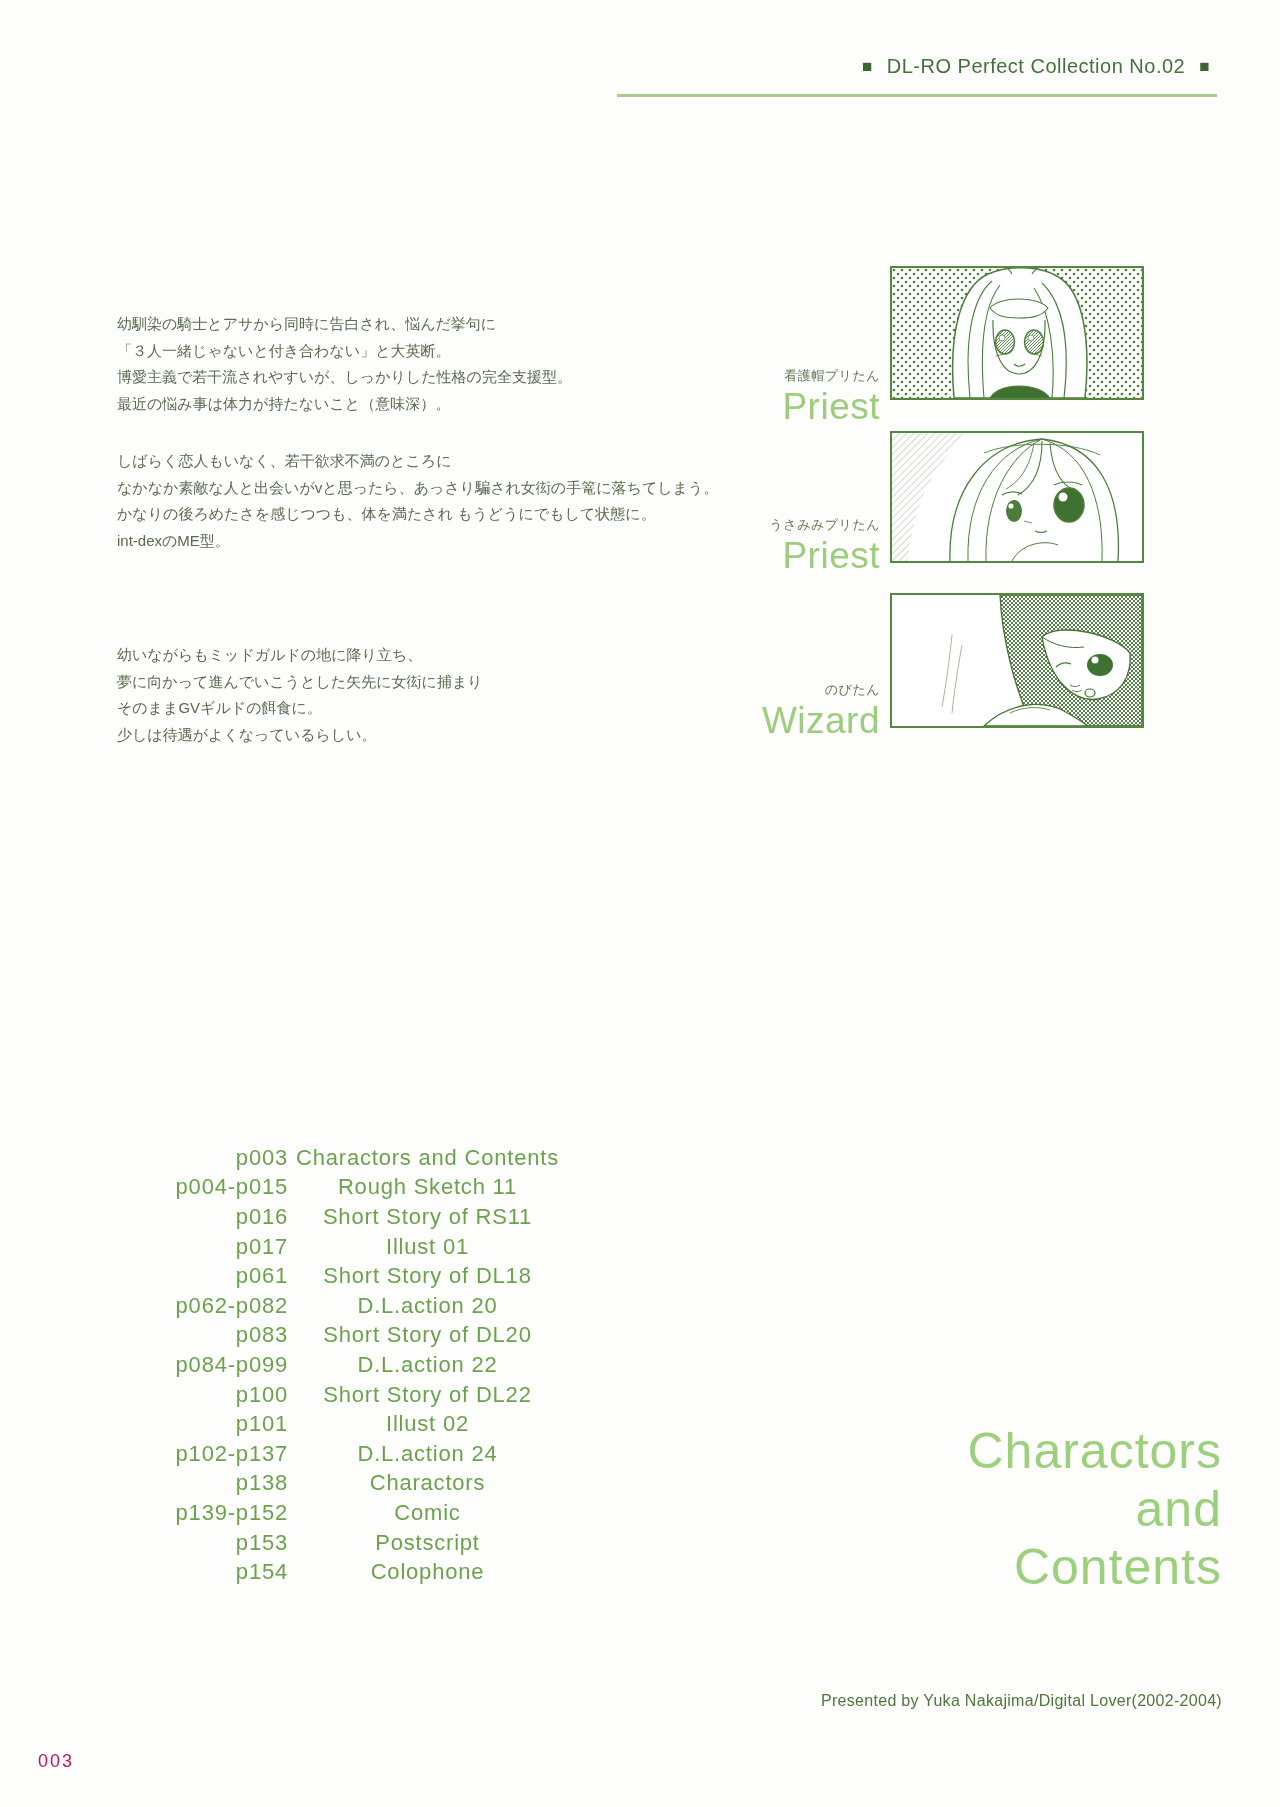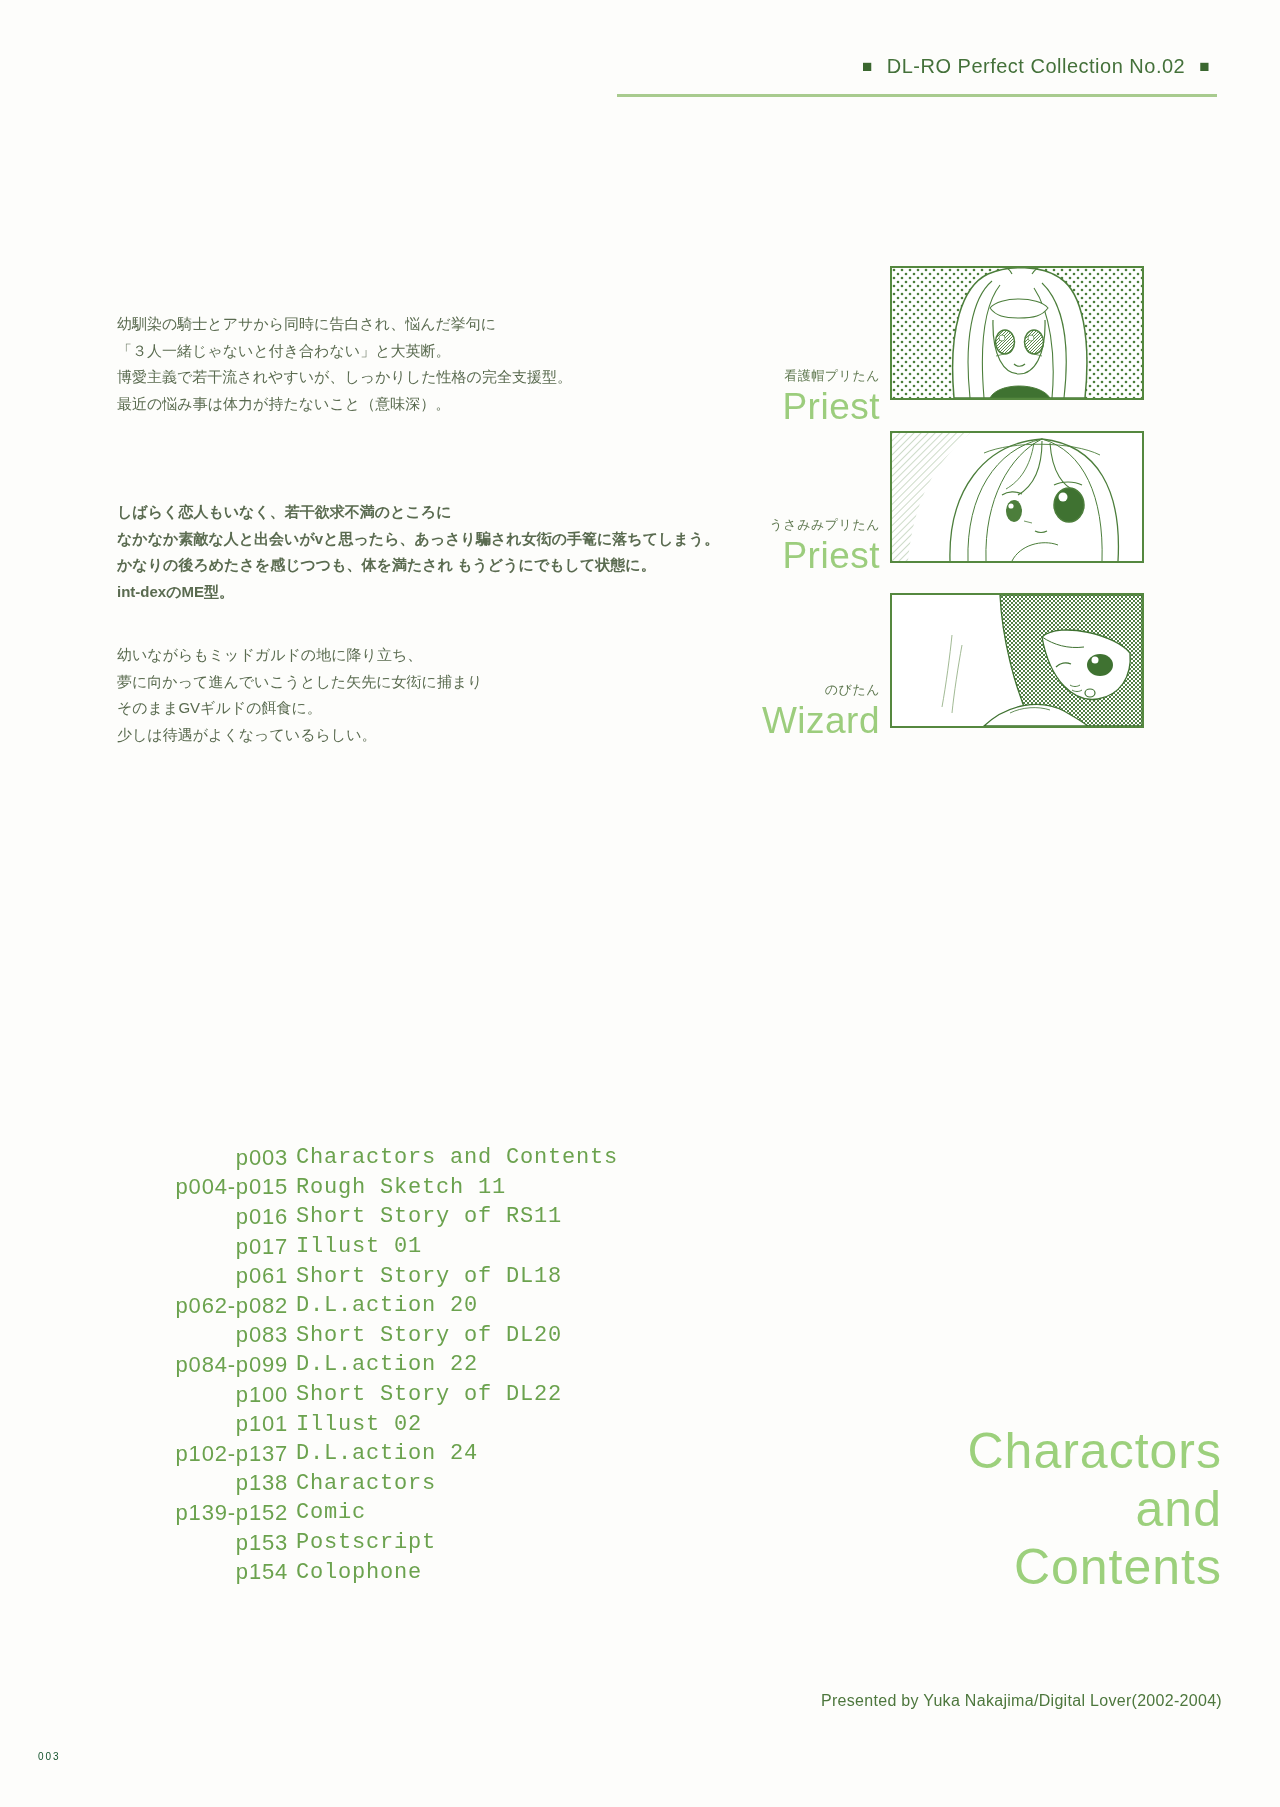--- a/index.html
+++ b/index.html
@@ -22,21 +22,21 @@
     position:absolute;top:94px;left:617px;width:600px;height:3px;
     background:#a8cb8e;
   }
   
   .char-text{
     position:absolute;left:113px;width:680px;
     color:#5a6b50;font-size:15px;line-height:22.5px;
   }
   .char-text p{margin:4px;padding:0;}
   #char-text-1{top:309px;}
-  #char-text-2{top:497px;font-weight:bold;}
+  #char-text-2{top:446px;}
   #char-text-3{top:640px;}
 
   .char-label{position:absolute;right:400px;text-align:right;}
   #char-label-1{top:367px;}
   #char-label-2{top:516px;}
   #char-label-3{top:681px;}
   .char-tag{font-size:13px;color:#5f7850;letter-spacing:0.5px;margin-bottom:3px;}
   .char-class{font-size:37px;color:#9ccd7d;line-height:1;letter-spacing:0.5px;}
 
   .char-img{
@@ -49,35 +49,35 @@
   .char-img svg{width:100%;height:100%;display:block;}
 
   
   .toc{position:absolute;left:110px;top:1143px;}
   .toc-row{
     display:grid;grid-template-columns:178px 1fr;column-gap:8px;
     height:29.6px;align-items:center;
     color:#6ba24e;font-size:22px;letter-spacing:0.8px;
   }
   .toc-pages{text-align:right;white-space:nowrap;}
-  .toc-title{text-align:left;white-space:nowrap;font-family:Liberation Mono, monospace;}
+  .toc-title{text-align:center;white-space:nowrap;}
 
   
   .big-title{
     position:absolute;right:58px;top:1422px;text-align:right;
     color:#9cd07c;font-size:50px;line-height:58px;letter-spacing:1px;
   }
   
   .credit{
     position:absolute;right:58px;top:1692px;
     color:#4d773d;font-size:16px;letter-spacing:0.3px;
   }
   .pagenum{
     position:absolute;left:38px;top:1751px;
-    color:#14532d;font-size:10px;letter-spacing:2px;
+    color:#be185d;font-size:18px;letter-spacing:2px;
   }
 </style>
 </head>
 <body>
 
 <div class="page">
 
   <div class="header">
     <span class="sq">■</span>
     <span>DL-RO Perfect Collection No.02</span>

